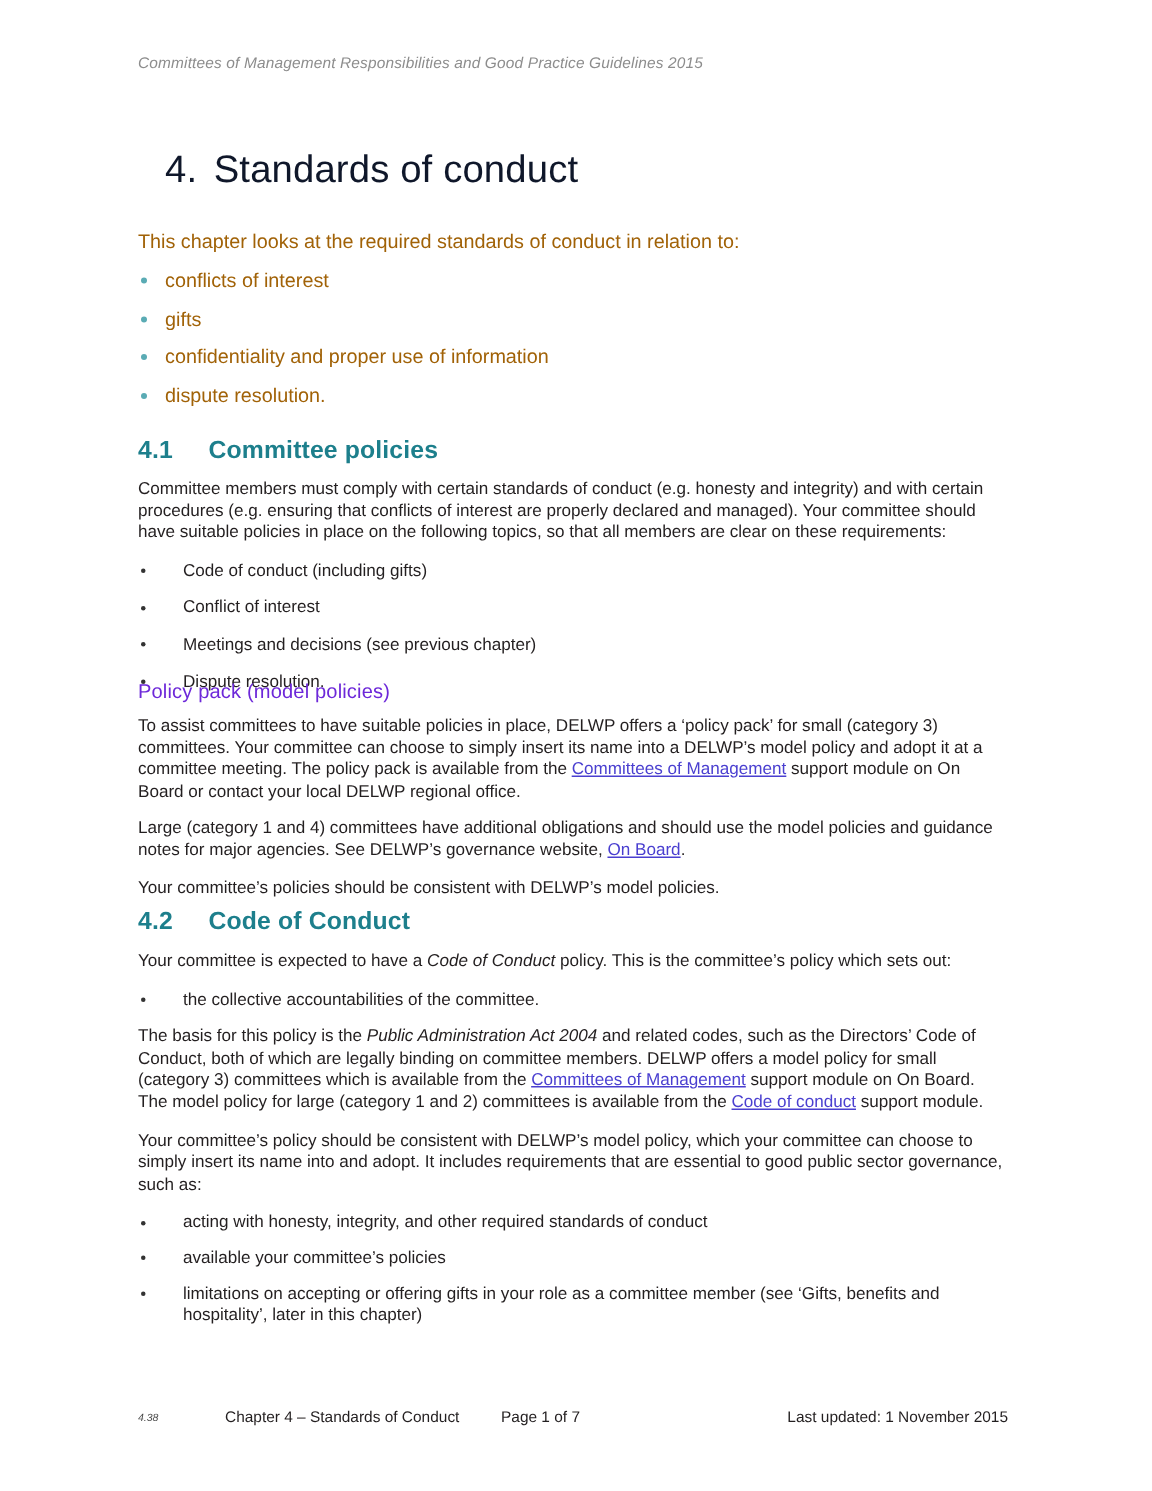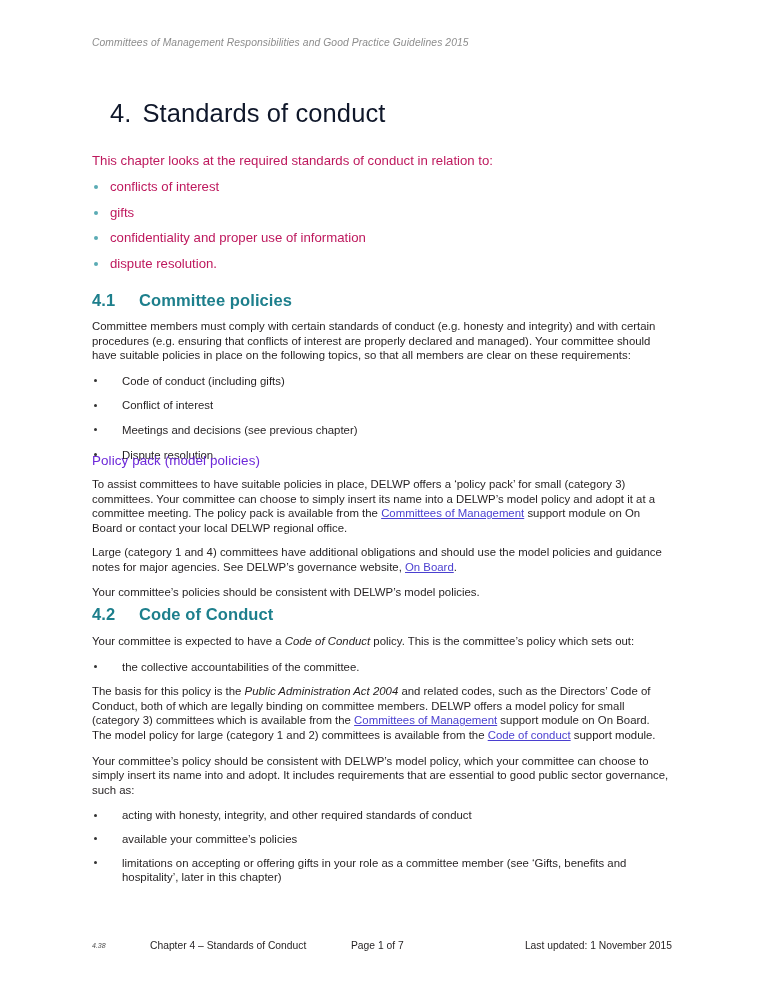--- a/index.html
+++ b/index.html
@@ -46,21 +46,21 @@
     margin-left: 18px;
   }
   .chapter-title .num { margin-right: 11px; }
 
   
   .intro {
     position: absolute;
     left: 92px;
     top: 152px;
     width: 580px;
-    color: #be185d;
+    color: #a16207;
     font-size: 13.2px;
   }
   .intro-line { line-height: 17px; }
   .intro-list {
     list-style: none;
     margin: 10px 0 0 0;
     padding: 0;
   }
   .intro-list li {
     position: relative;
@@ -165,21 +165,21 @@
   }
   .footer .f-num {
     position: absolute;
     left: 0;
     top: 2px;
     font-size: 7px;
     font-style: italic;
     color: #4a4a4a;
   }
   .footer .f-chapter { position: absolute; left: 58px; top: 0; white-space: nowrap; }
-  .footer .f-page    { position: absolute; left: 259px; top: 0; white-space: nowrap; }
+  .footer .f-page    { position: absolute; left: 242px; top: 0; white-space: nowrap; }
   .footer .f-updated { position: absolute; right: 0; top: 0; white-space: nowrap; }
 </style>
 </head>
 <body>
 
 <div class="page">
 
   <div class="running-header">Committees of Management Responsibilities and Good Practice Guidelines 2015</div>
 
   <div class="chapter-title">

